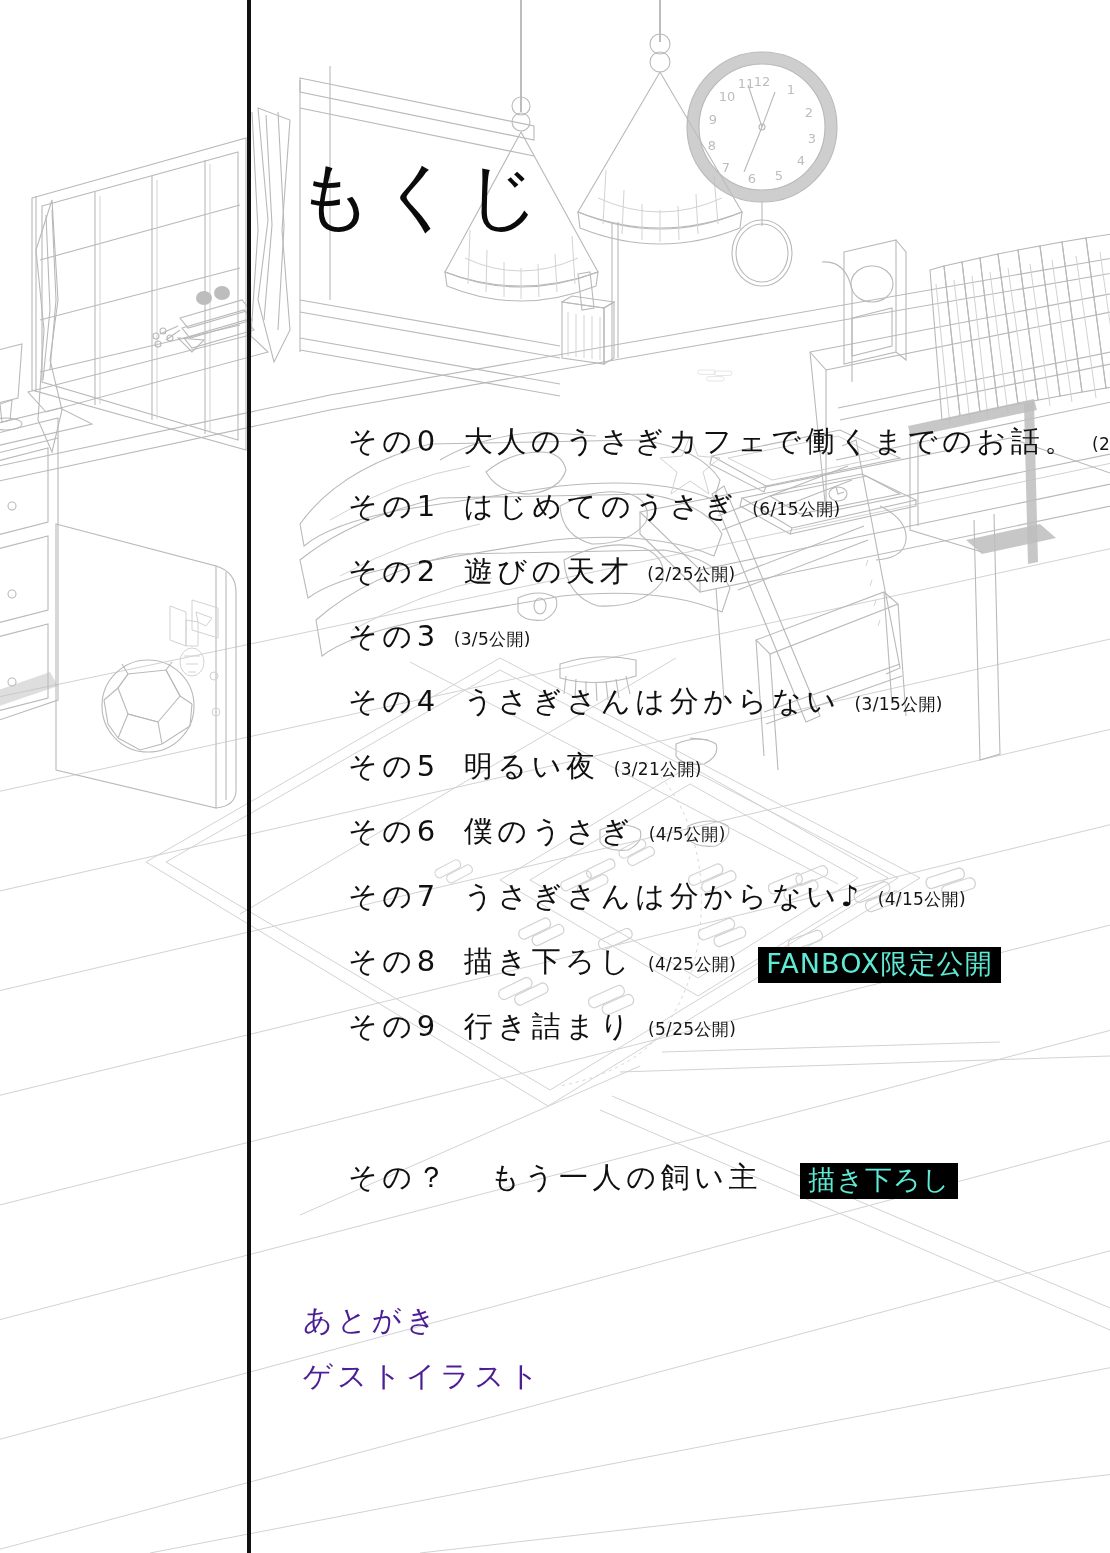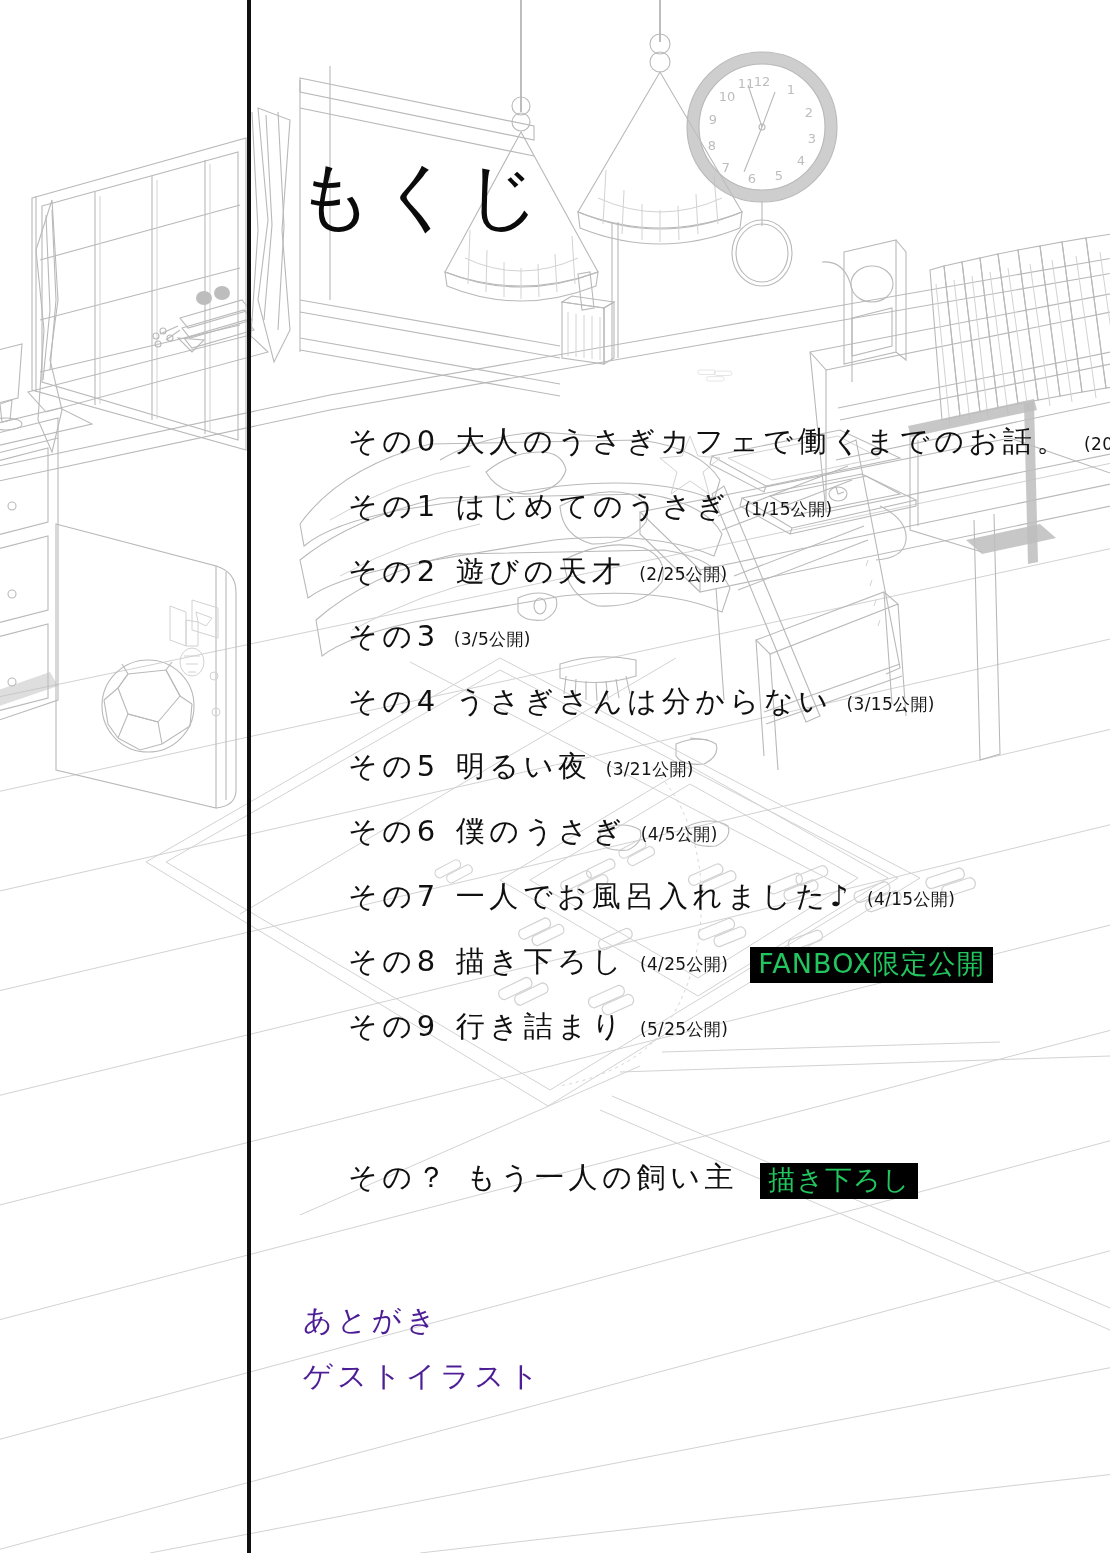--- a/index.html
+++ b/index.html
@@ -69,51 +69,52 @@
   .toc-no{
     font-size:29px;
     letter-spacing:.16em;
     color:#101010;
     margin-left:43px;
   }
   .toc-title{
     font-size:29px;
     letter-spacing:.16em;
     color:#101010;
-    margin-left:16px;
+    margin-left:24px;
   }
   .toc-date{
     font-size:17px;
     letter-spacing:.02em;
     color:#141414;
     margin-left:14px;
     position:relative;
     top:-1px;
   }
   .toc-badge{
     display:inline-block;
     background:#000000;
-    color:#22c55e;
+    color:#5eead4;
     font-size:27px;
     letter-spacing:.04em;
     padding:3px 8px 5px 8px;
     margin-left:22px;
     line-height:1.05;
     position:relative;
     top:2px;
   }
 
   
   .toc-special{
     position:absolute;
     left:305px;
     top:1142px;
     display:flex;
     align-items:baseline;
     white-space:nowrap;
+    gap:16px;
   }
   .toc-special .toc-title{}
   .toc-special .toc-badge{}
 
   
   .extras{
     position:absolute;
     left:303px;
     top:1285px;
   }
@@ -606,21 +607,21 @@
 
     <div class="toc-list">
         <div class="toc-row">
           <span class="toc-no">その0</span>
           <span class="toc-title">大人のうさぎカフェで働くまでのお話。</span>
           <span class="toc-date">(2022/2/7公開)</span>
         </div>
         <div class="toc-row">
           <span class="toc-no">その1</span>
           <span class="toc-title">はじめてのうさぎ</span>
-          <span class="toc-date">(1/15公開)</span>
+          <span class="toc-date">(6/15公開)</span>
         </div>
         <div class="toc-row">
           <span class="toc-no">その2</span>
           <span class="toc-title">遊びの天才</span>
           <span class="toc-date">(2/25公開)</span>
         </div>
         <div class="toc-row">
           <span class="toc-no">その3</span>
           <span class="toc-date">(3/5公開)</span>
         </div>
@@ -634,21 +635,21 @@
           <span class="toc-title">明るい夜</span>
           <span class="toc-date">(3/21公開)</span>
         </div>
         <div class="toc-row">
           <span class="toc-no">その6</span>
           <span class="toc-title">僕のうさぎ</span>
           <span class="toc-date">(4/5公開)</span>
         </div>
         <div class="toc-row">
           <span class="toc-no">その7</span>
-          <span class="toc-title">一人でお風呂入れました♪</span>
+          <span class="toc-title">うさぎさんは分からない♪</span>
           <span class="toc-date">(4/15公開)</span>
         </div>
         <div class="toc-row">
           <span class="toc-no">その8</span>
           <span class="toc-title">描き下ろし</span>
           <span class="toc-date">(4/25公開)</span>
           <span class="toc-badge">FANBOX限定公開</span>
         </div>
         <div class="toc-row">
           <span class="toc-no">その9</span>

